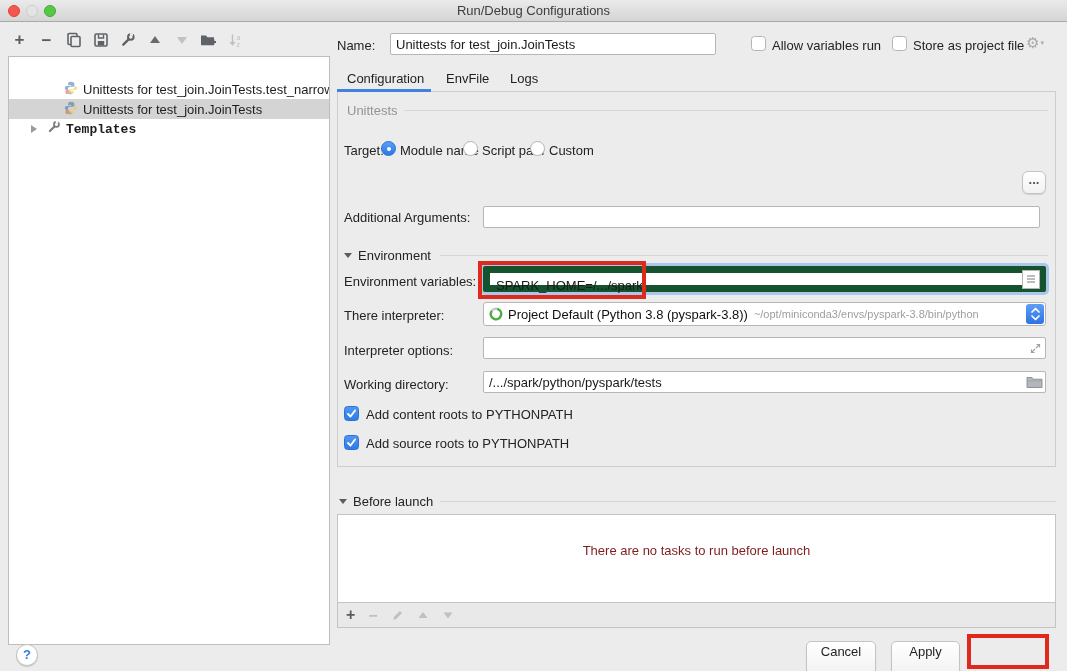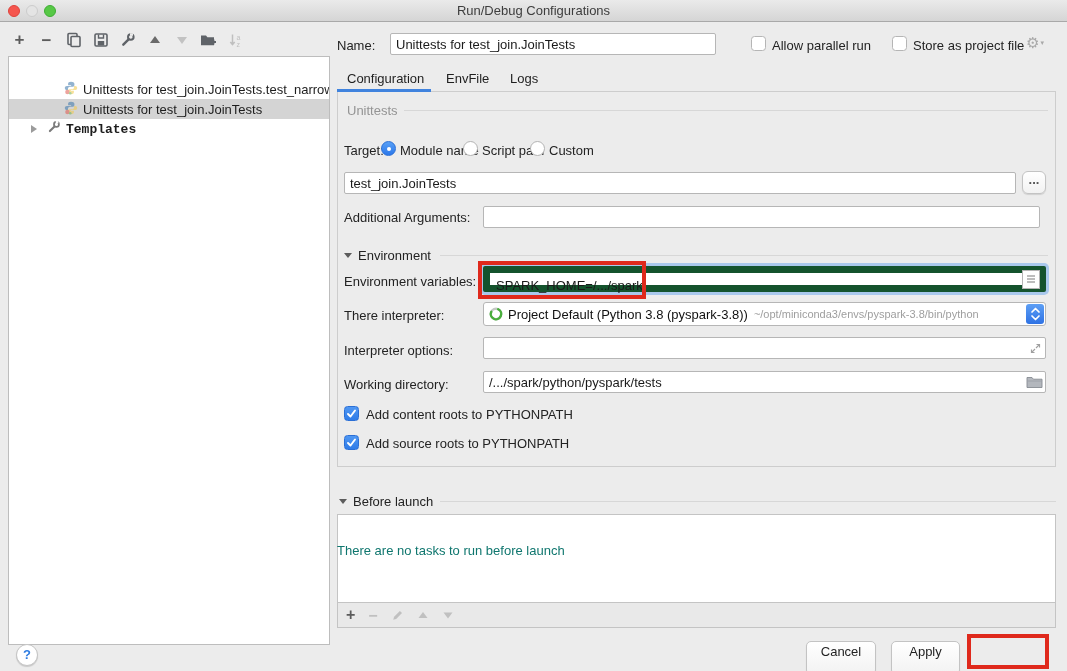--- a/index.html
+++ b/index.html
@@ -45,21 +45,21 @@
   .radio.on { background:linear-gradient(#58a0f6,#2b77ea); border:1px solid #2a6fd6; }
   .radio.on::after { content:""; position:absolute; left:4.5px; top:4.5px; width:4px; height:4px; background:#fff; border-radius:50%; }
   
   .tab { position:absolute; color:#1f1f1f; cursor:default; }
   #tab-underline { position:absolute; left:337px; top:89px; width:94px; height:3px; background:#4083de; z-index:3; }
   
   #group-box { position:absolute; left:337px; top:91px; width:719px; height:376px; border:1px solid #cdcdcd; }
   
   #bl-panel { position:absolute; left:337px; top:514px; width:719px; height:89px; background:#fff; border:1px solid #c4c4c4; border-bottom:none; }
   #bl-toolbar { position:absolute; left:337px; top:602px; width:719px; height:26px; background:#e9e9e9; border:1px solid #c4c4c4; display:flex; align-items:center; gap:13px; padding-left:8px; }
-  #bl-empty { position:absolute; left:337px; top:543px; width:719px; color:#0f766e; }
+  #bl-empty { position:absolute; left:337px; top:543px; width:719px; text-align:center; color:#7f1d1d; }
   
   .btn { position:absolute; height:34px; border-radius:5px; border:1px solid #c3c3c3;
     background:linear-gradient(#ffffff,#f2f2f2); box-shadow:0 1px 1px rgba(0,0,0,.12);
     font-size:13px; color:#222; text-align:center; line-height:20px; cursor:default; }
   .btn.primary { background:linear-gradient(#5a9ef6,#2270e8); border-color:#2a68dd; color:#fff;margin-top:40px; }
   
   .anno { position:absolute; border:4px solid #df291c; z-index:60; pointer-events:none; }
   
   .icon-btn { position:absolute; display:flex; align-items:center; justify-content:center; }
   #env-field-wrap { position:absolute; left:483px; top:266px; width:563px; height:26px;
@@ -177,21 +177,21 @@
             <rect x="10" y="1.2" width="3" height="2.6" fill="#fff"></rect>
           </svg>
       </span>
       <span class="tlabel" style="margin-left:5px;">Templates</span>
     </div>
   </div>
 
   <div class="lbl" style="left:337px; top:38px;">Name:</div>
   <input class="field" style="left: 390px; top: 33px; width: 326px; height: 22px;" readonly="" value="Unittests for test_join.JoinTests">
   <span class="cb" style="left:751px; top:36px;"></span>
-  <div class="lbl" style="left:772px; top:38px;">Allow parallel run</div>
+  <div class="lbl" style="left:772px; top:38px;">Allow variables run</div>
   <span class="cb" style="left:892px; top:36px;"></span>
   <div class="lbl" style="left:913px; top:38px;">Store as project file</div>
   <div style="position:absolute; left:1026px; top:35px; display:flex; align-items:center;">
     <span class="gear-glyph">⚙</span>
       <span class="gear-caret">▾</span>
   </div>
 
   <div class="tab" style="left:347px; top:71px;">Configuration</div>
   <div class="tab" style="left:446px; top:71px;">EnvFile</div>
   <div class="tab" style="left:510px; top:71px;">Logs</div>
@@ -202,21 +202,20 @@
   <div class="hline" style="left:404px; top:110px; width:644px;"></div>
 
   <div class="lbl" style="left:344px; top:143px;">Target:</div>
   <span class="radio on" style="left:381px; top:141px;"></span>
   <div class="lbl" style="left:400px; top:143px;">Module name</div>
   <span class="radio" style="left:463px; top:141px;"></span>
   <div class="lbl" style="left:482px; top:143px;">Script path</div>
   <span class="radio" style="left:530px; top:141px;"></span>
   <div class="lbl" style="left:549px; top:143px;">Custom</div>
 
-  <input class="field" style="left: 344px; top: 172px; width: 672px; height: 22px;" readonly="" value="test_join.JoinTests">
   <div class="btn" style="left:1022px; top:171px; width:24px; height:23px; line-height:16px; font-weight:bold; color:#555; padding:0; border-radius:6px;">...</div>
 
   <div class="lbl" style="left:344px; top:210px;">Additional Arguments:</div>
   <input class="field" style="left: 483px; top: 206px; width: 557px; height: 22px;" readonly="" value="">
 
   <span class="sec-tri" style="position:absolute; left:344px; top:253px;"></span>
   <div class="lbl" style="left:358px; top:248px;">Environment</div>
   <div class="hline" style="left:440px; top:255px; width:608px;"></div>
 
   <div class="lbl" style="left:344px; top:274px;">Environment variables:</div>

